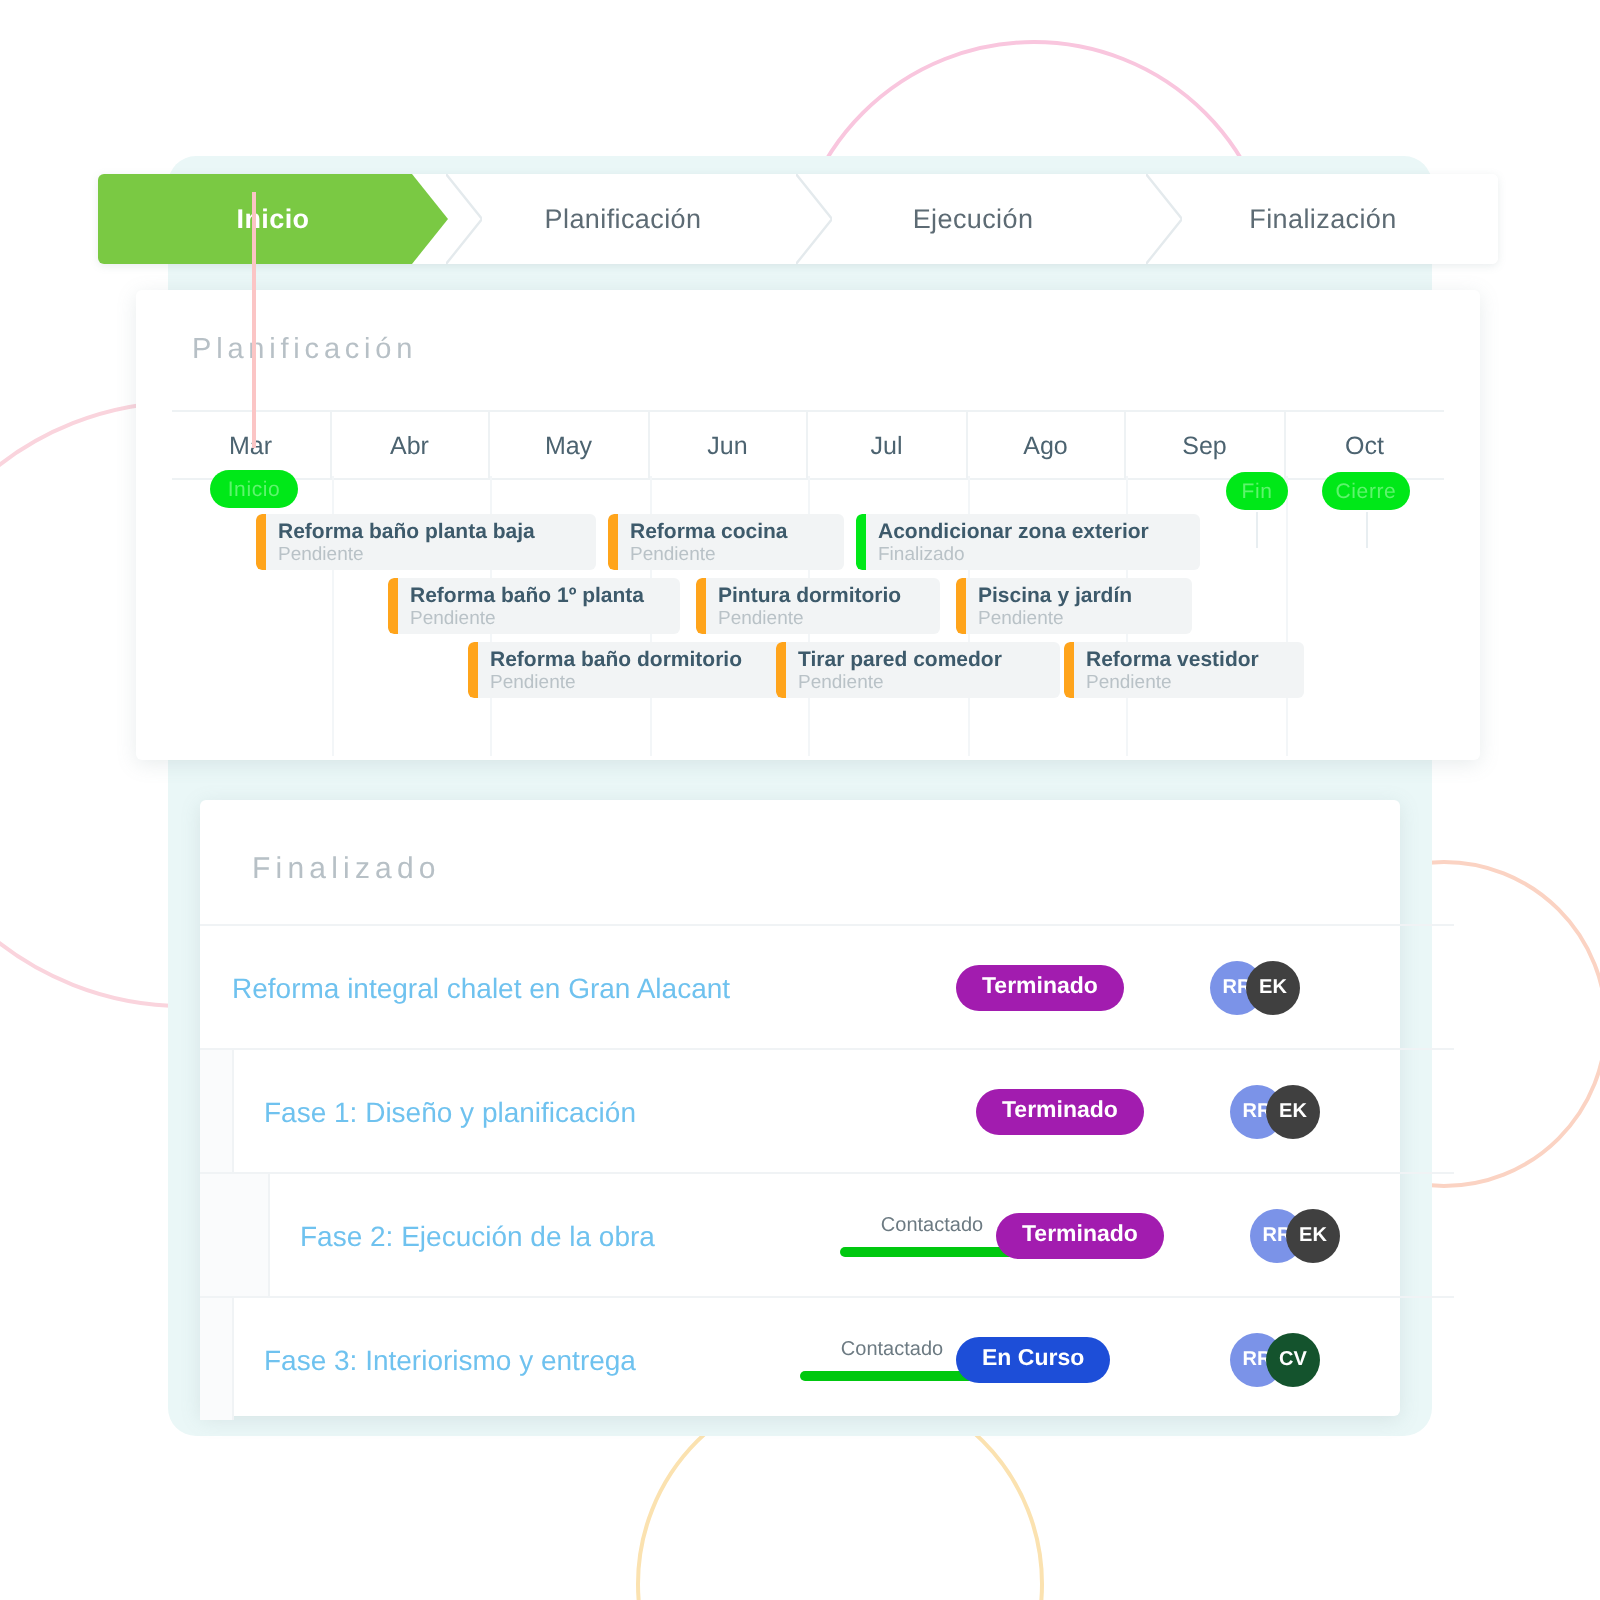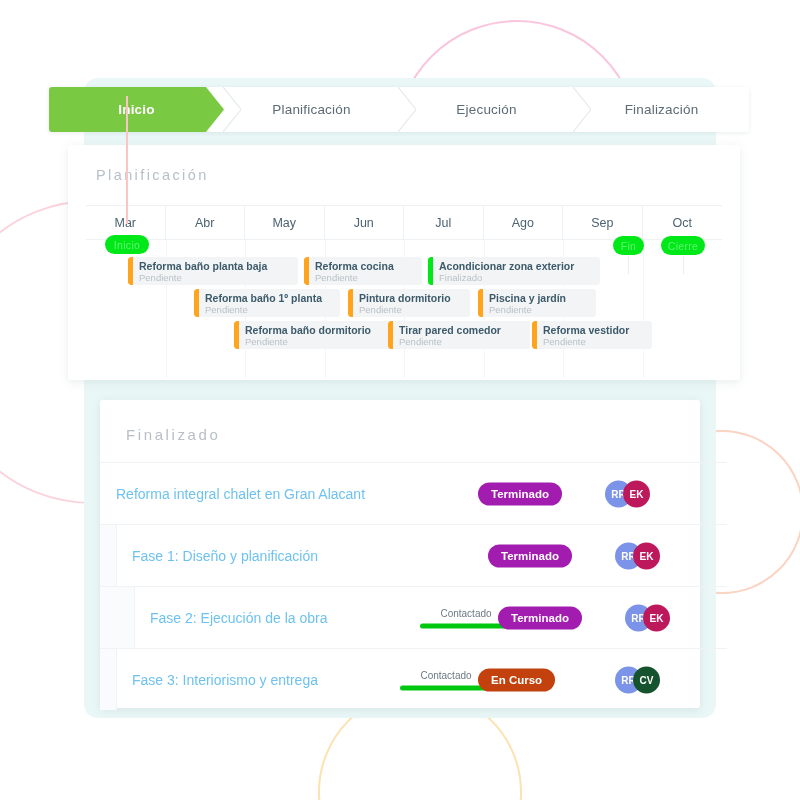--- a/index.html
+++ b/index.html
@@ -180,31 +180,31 @@
   .s-progress .p-bar{height:5px;border-radius:3px;background:#00c80f;display:block;width:100%;}
   .srow .s-badge{
     position:absolute;top:50%;transform:translateY(-50%);
     height:23px;border-radius:12px;
     display:flex;align-items:center;justify-content:center;
     font-size:11.5px;color:#ffffff;font-weight:bold;
     padding:0 13px;
     white-space:nowrap;
   }
   .badge-done{background:#a21caf;}
-  .badge-prog{background:#c2410c;}
+  .badge-prog{background:#1d4ed8;}
 
   .avatars{position:absolute;top:50%;transform:translateY(-50%);display:flex;}
   .av{
     width:27px;height:27px;border-radius:50%;
     display:flex;align-items:center;justify-content:center;
     font-size:10px;color:#ffffff;font-weight:bold;
   }
   .av.a2{margin-left:-9px;}
   .av-blue{background:#7b93e8;}
-  .av-salmon{background:#be185d;}
+  .av-salmon{background:#404040;}
   .av-yellow{background:#14532d;}
 </style>
 </head>
 <body>
 
 <div id="stage">
 
   <div class="deco deco-pink-top"></div>
   <div class="deco deco-pink-left"></div>
   <div class="deco deco-salmon-right"></div>

